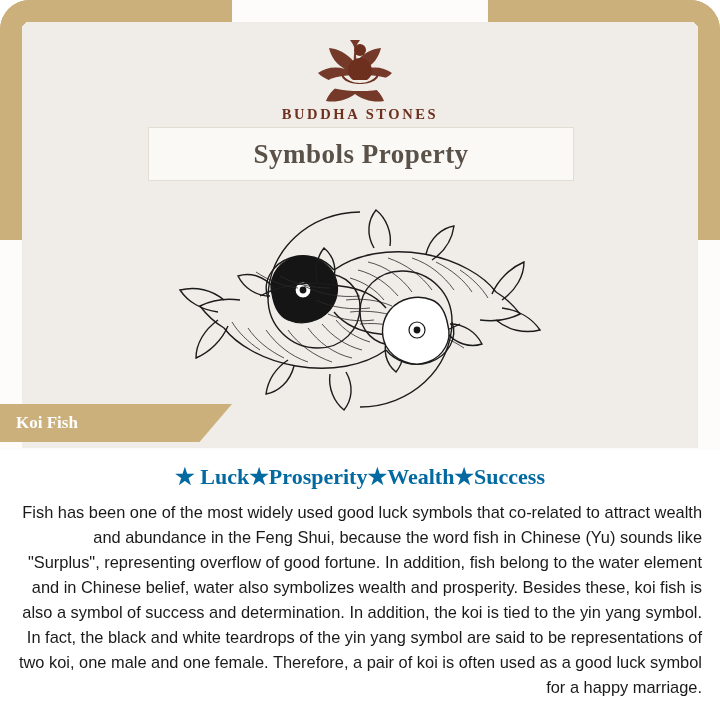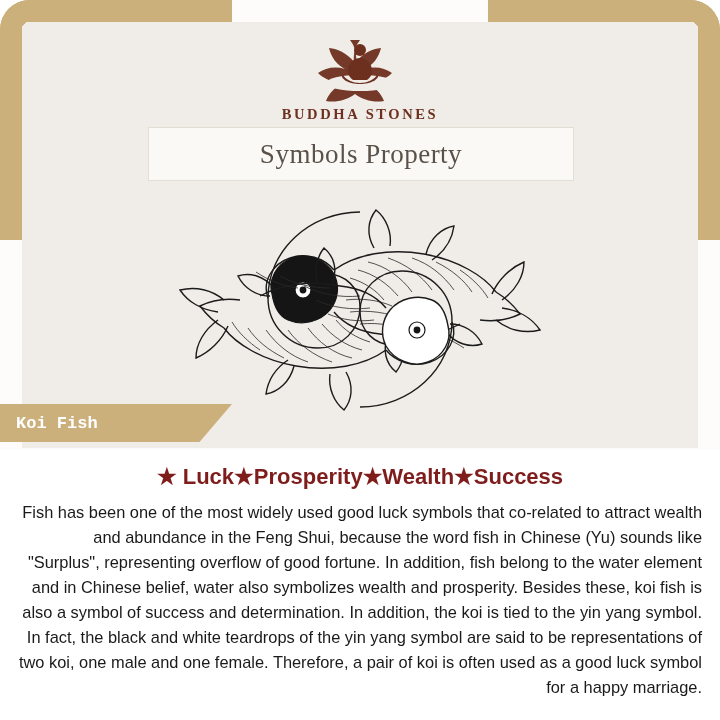--- a/index.html
+++ b/index.html
@@ -103,21 +103,21 @@
     background: #fbf9f6;
     border: 1px solid #e3ddd4;
     display: flex;
     align-items: center;
     justify-content: center;
     z-index: 3;
   }
   .title-bar .title {
     font-family: "Liberation Serif", serif;
     font-size: 27px;
-    font-weight: normal;
+    font-weight: bold;
     color: #5a5249;
     letter-spacing: 0.5px;
   }
 
   
   .illus {
     position: absolute;
     left: 50%;
     transform: translateX(-50%);
     top: 182px;
@@ -137,41 +137,41 @@
     z-index: 4;
     clip-path: polygon(0 0, 100% 0, 86% 100%, 0 100%);
     display: flex;
     align-items: center;
   }
   .ribbon .caption {
     color: #ffffff;
     font-size: 17px;
     font-weight: bold;
     margin-left: 16px;
-    font-family: Liberation Mono, monospace;
+    font-family: Liberation Serif, serif;
   }
 
   
   .bottom {
     position: absolute;
     left: 0; right: 0;
     top: 450px;
     bottom: 0;
     background: #ffffff;
     z-index: 5;
     padding: 0 18px;
     box-sizing: border-box;
   }
   .tagline {
     text-align: center;
     margin-top: 14px;
     font-size: 22px;
     font-weight: bold;
-    color: #7f1d1d;
-    font-family: Liberation Sans, sans-serif;
+    color: #0369a1;
+    font-family: Liberation Serif, serif;
     white-space: nowrap;
   }
   .body-text {
     margin-top: 10px;
     font-size: 16.4px;
     line-height: 1.52;
     color: #1a1a1a;
     text-align: right;
     font-family: "Liberation Sans", sans-serif;
   }

